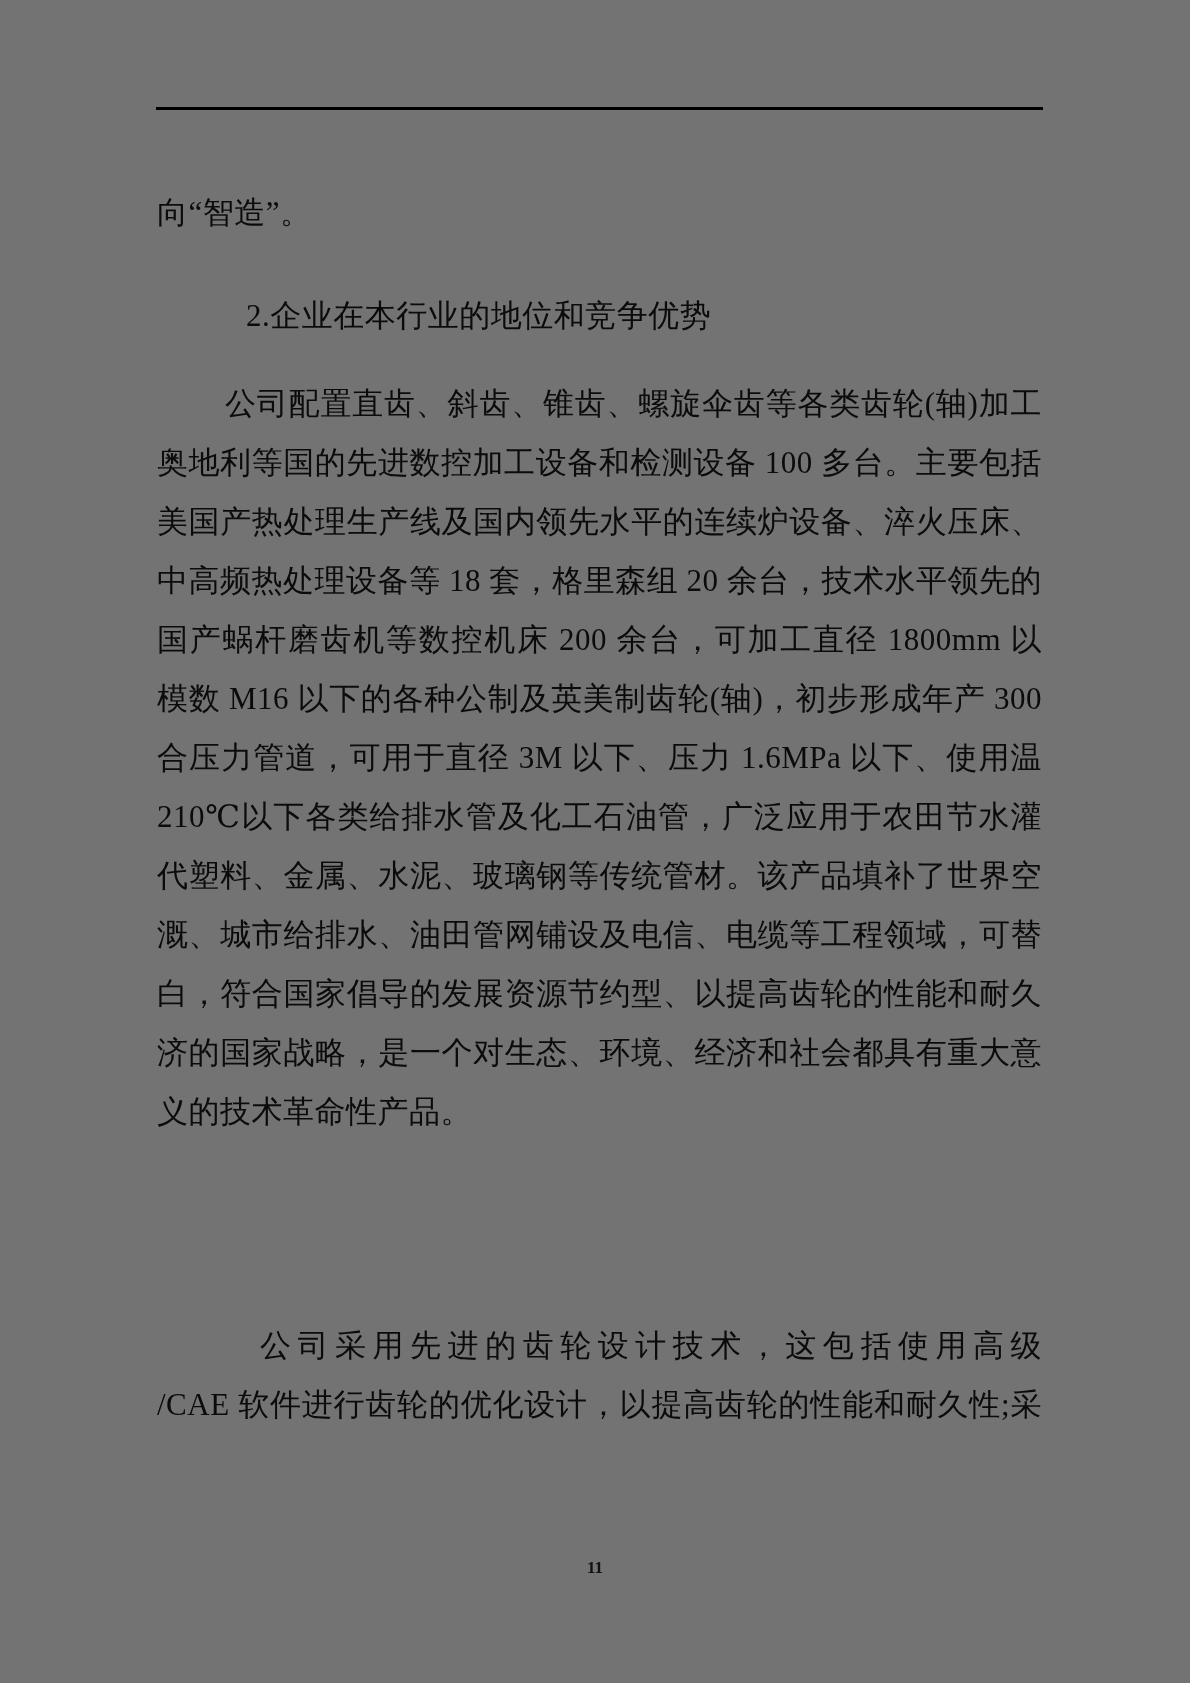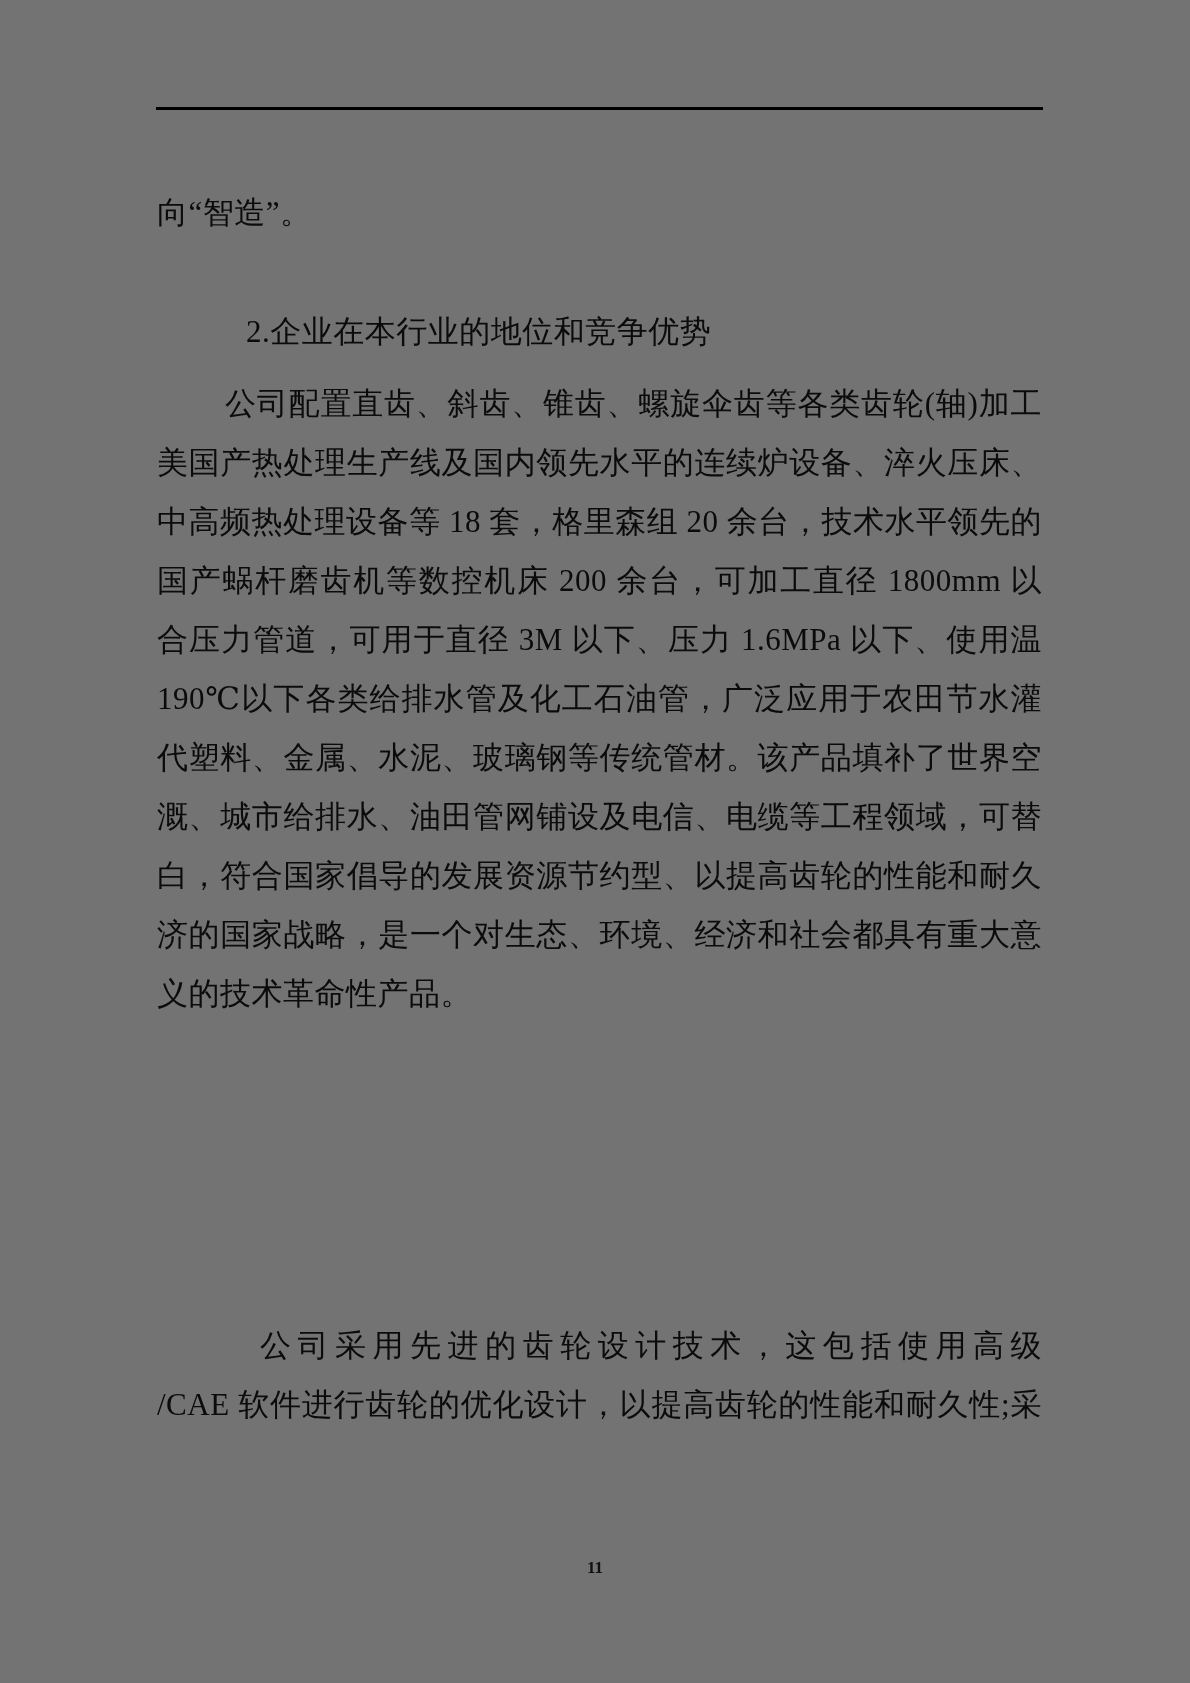--- a/index.html
+++ b/index.html
@@ -68,31 +68,33 @@
 <body>
 
 <div class="page">
 
   <div class="header-rule"></div>
 
   <div class="textblock" style="top:183px">
     <div class="tline short">向“智造”。</div>
   </div>
 
-  <div class="textblock" style="top:302px">
+  <div class="textblock" style="top:286px">
     <div class="tline short indent-heading">2.企业在本行业的地位和竞争优势</div>
   </div>
 
   <div class="textblock" style="top:374px">
     <div class="tline indent2">公司配置直齿、斜齿、锥齿、螺旋伞齿等各类齿轮(轴)加工</div>
+    <div class="tline">奥地利等国的先进数控加工设备和检测设备 100 多台。主要包括</div>
     <div class="tline">美国产热处理生产线及国内领先水平的连续炉设备、淬火压床、</div>
     <div class="tline">中高频热处理设备等 18 套，格里森组 20 余台，技术水平领先的</div>
     <div class="tline">国产蜗杆磨齿机等数控机床 200 余台，可加工直径 1800mm 以下、</div>
+    <div class="tline">模数 M16 以下的各种公制及英美制齿轮(轴)，初步形成年产 300</div>
     <div class="tline">合压力管道，可用于直径 3M 以下、压力 1.6MPa 以下、使用温度</div>
-    <div class="tline">190℃以下各类给排水管及化工石油管，广泛应用于农田节水灌</div>
+    <div class="tline">210℃以下各类给排水管及化工石油管，广泛应用于农田节水灌</div>
     <div class="tline">代塑料、金属、水泥、玻璃钢等传统管材。该产品填补了世界空</div>
     <div class="tline">溉、城市给排水、油田管网铺设及电信、电缆等工程领域，可替</div>
     <div class="tline">白，符合国家倡导的发展资源节约型、以提高齿轮的性能和耐久性</div>
     <div class="tline">济的国家战略，是一个对生态、环境、经济和社会都具有重大意</div>
     <div class="tline short">义的技术革命性产品。</div>
   </div>
 
   <div class="textblock" style="top:1316px">
     <div class="tline indent3">公司采用先进的齿轮设计技术，这包括使用高级 CAD/CAM</div>
     <div class="tline">/CAE 软件进行齿轮的优化设计，以提高齿轮的性能和耐久性;采</div>

